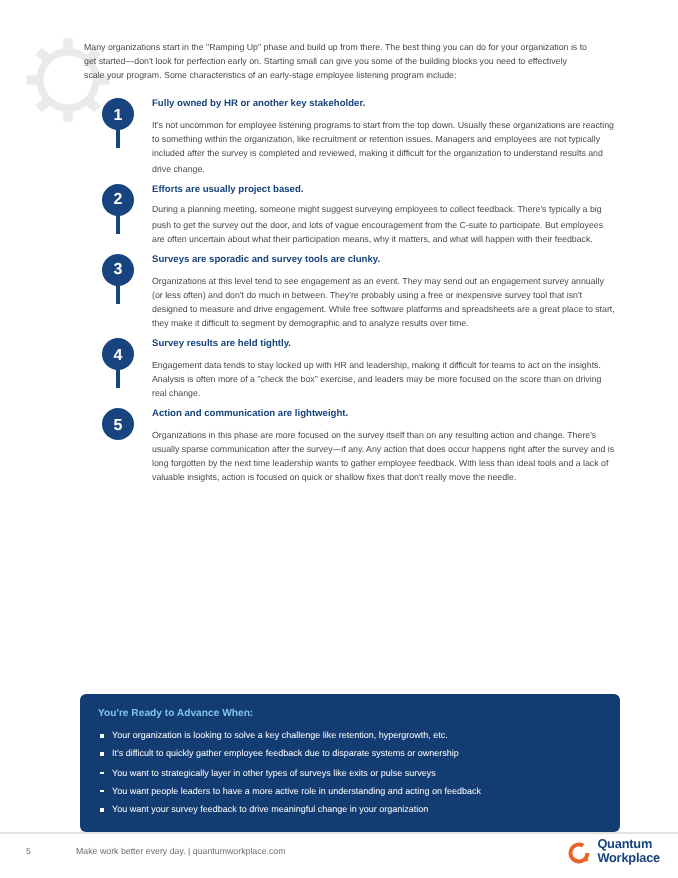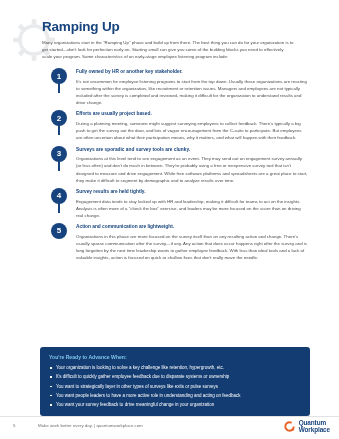--- a/index.html
+++ b/index.html
@@ -225,21 +225,20 @@
         <line x1="78" y1="78" x2="71" y2="71"></line>
         <line x1="50" y1="90" x2="50" y2="80"></line>
         <line x1="22" y1="78" x2="29" y2="71"></line>
         <line x1="10" y1="50" x2="20" y2="50"></line>
         <line x1="22" y1="22" x2="29" y2="29"></line>
       </g>
     </g>
   </svg>
 
   <div class="content">
-    <h1 class="page-title">Ramping Up</h1>
     <p class="intro">Many organizations start in the "Ramping Up" phase and build up from there. The best thing you can do for your organization is to get started—don't look for perfection early on. Starting small can give you some of the building blocks you need to effectively scale your program. Some characteristics of an early-stage employee listening program include:</p>
 
     <div class="steps">
 
       <div class="step">
         <div class="marker-col">
           <div class="marker">1</div>
           <div class="connector"></div>
         </div>
         <div class="step-body">

